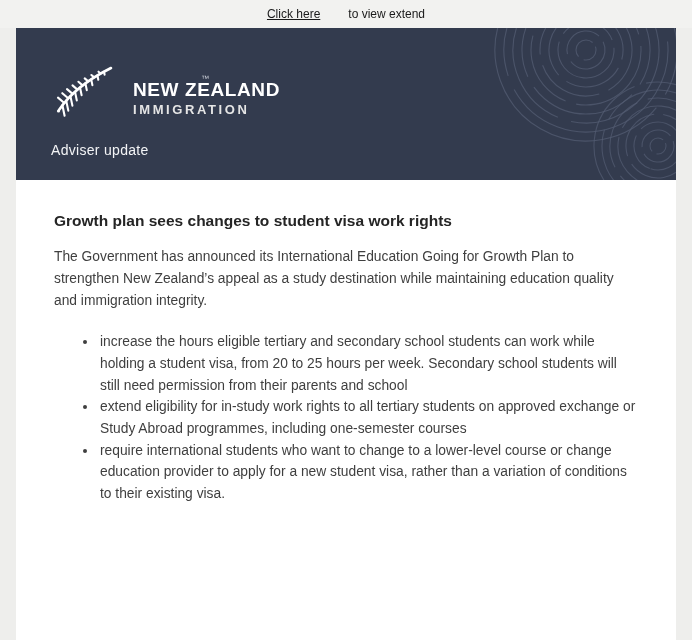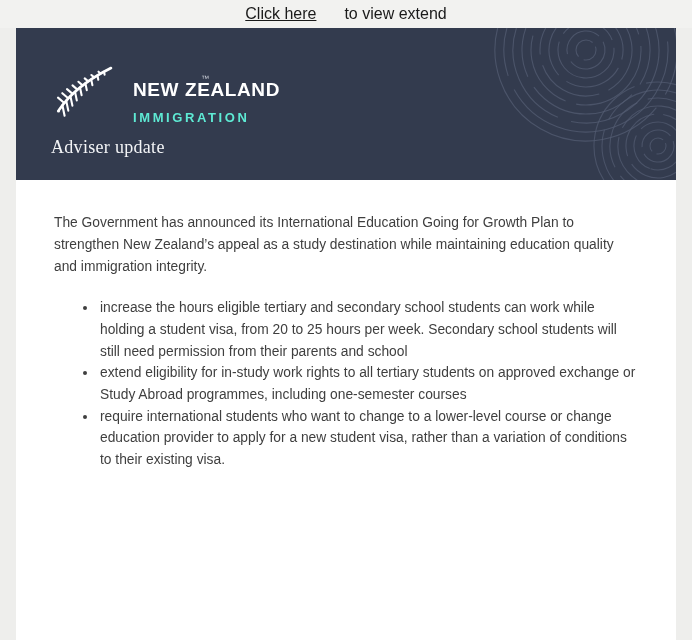--- a/index.html
+++ b/index.html
@@ -5,21 +5,21 @@
   * { margin: 0; padding: 0; box-sizing: border-box; }
   html, body {
     width: 692px; height: 640px;
     background: #eeeeec;
     font-family: "Liberation Sans", "DejaVu Sans", sans-serif;
     overflow: hidden;
   }
   .topbar {
     height: 28px;
     display: flex; align-items: center; justify-content: center;
-    font-size: 16px; color: #1a1a1a;
+    font-size: 12px; color: #1a1a1a;
     background: #f2f2f0;
     gap: 24px;
   }
   .topbar a {
     color: #1a1a1a; text-decoration: underline; cursor: pointer;
     margin-right: 4px;
   }
   .card {
     width: 660px; margin: 0 auto;
   }
@@ -40,28 +40,27 @@
   .brand-tm {
     position: absolute; left: 68px; top: -6px;
     font-size: 8px; color: #c9cdd6;
   }
   .brand-text { margin-left: 12px; margin-top: 20px; position: relative; }
   .brand-line1 {
     font-size: 19px; font-weight: bold; color: #ffffff;
     letter-spacing: 0.6px; line-height: 1.0;
   }
   .brand-line2 {
-    font-size: 13px; font-weight: bold; color: #5eead4;
-    letter-spacing: 2.6px; line-height: 1.0; margin-top: 12px;
+    font-size: 13px; font-weight: bold; color: #e5e5e5;
+    letter-spacing: 2.6px; line-height: 1.0; margin-top: 4px;
   }
   .tagline {
     position: absolute; left: 35px; bottom: 22px;
-    font-size: 18px; color: #f3f4f6; font-weight: 400;
+    font-size: 14px; color: #f3f4f6; font-weight: 400;
     letter-spacing: 0.3px;
-    font-family: Liberation Serif, serif;
   }
   .content {
     background: #ffffff;
     padding: 32px 38px 26px 38px;
     min-height: 460px;
   }
   h1.headline {
     font-size: 15.5px; font-weight: bold; color: #252525;
     margin-bottom: 16px;
   }
@@ -143,20 +142,21 @@
         <span class="brand-tm">™</span>
         <div class="brand-line1">NEW ZEALAND</div>
         <div class="brand-line2">IMMIGRATION</div>
       </div>
     </div>
 
     <div class="tagline">Adviser update</div>
   </div>
 
   <div class="content">
+    <h1 class="headline">Growth plan sees changes to student visa work rights</h1>
 
     <p>The Government has announced its International Education Going for Growth Plan to strengthen New Zealand’s appeal as a study destination while maintaining education quality and immigration integrity.</p>
 
 
     <ul class="changes">
       <li>increase the hours eligible tertiary and secondary school students can work while holding a student visa, from 20 to 25 hours per week. Secondary school students will still need permission from their parents and school</li>
       <li>extend eligibility for in-study work rights to all tertiary students on approved exchange or Study Abroad programmes, including one-semester courses</li>
       <li>require international students who want to change to a lower-level course or change education provider to apply for a new student visa, rather than a variation of conditions to their existing visa.</li>
     </ul>
 

